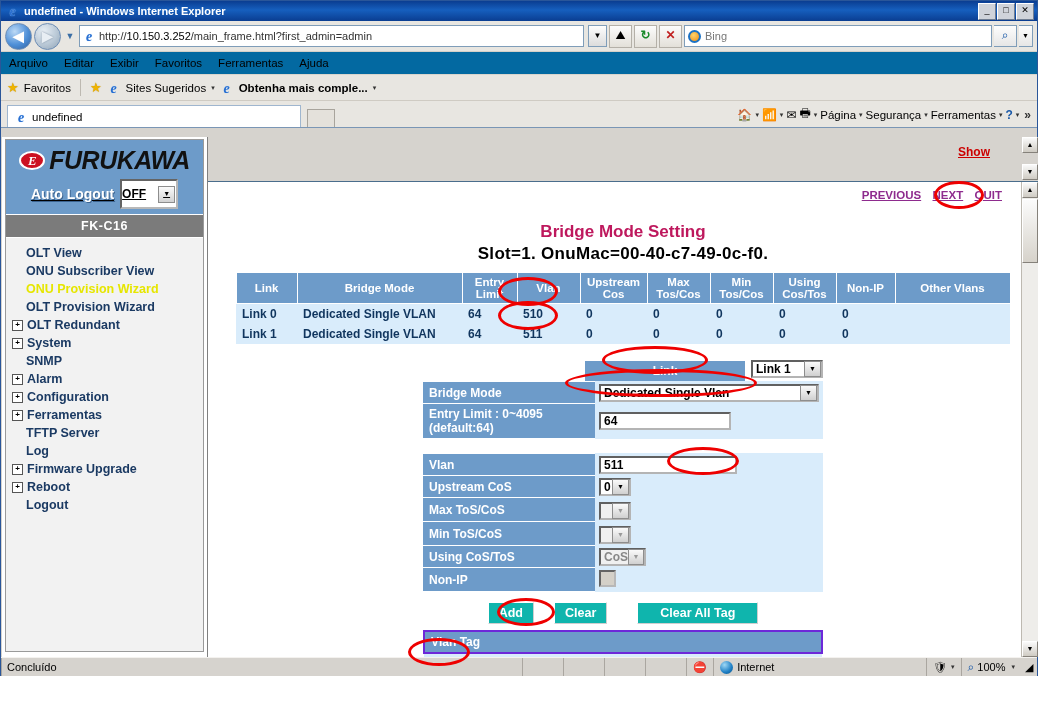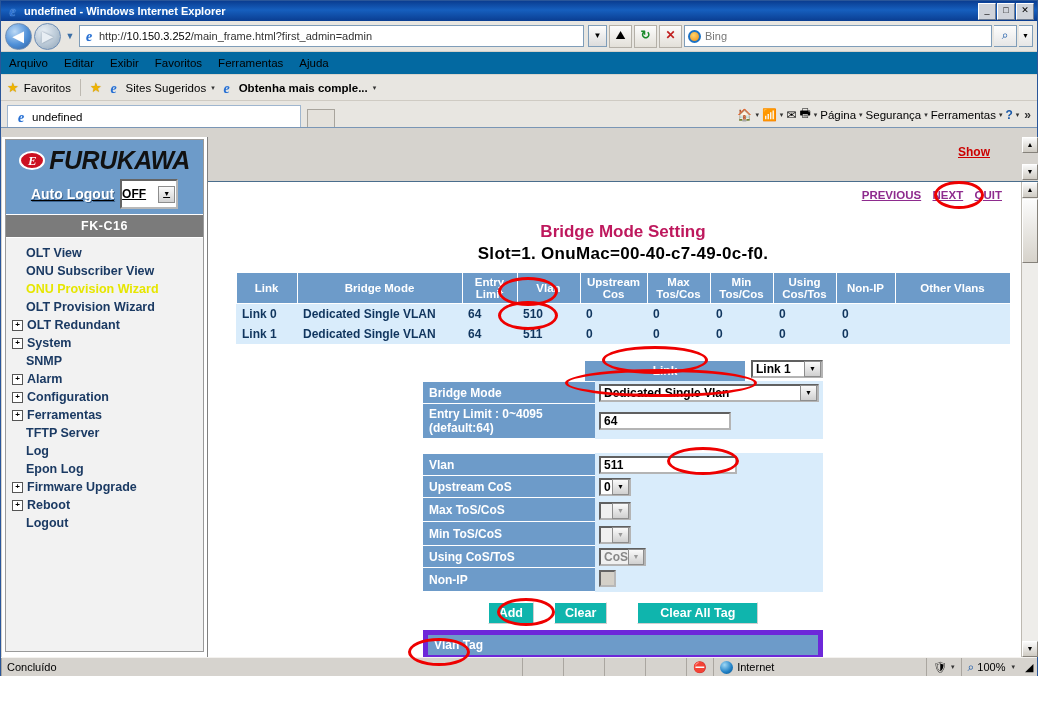--- a/index.html
+++ b/index.html
@@ -133,21 +133,21 @@
   .spacer-row{height:14px;background:#fff;}
   .cbx{width:13px;height:13px;border:2px inset #b8b8b8;background:#d4d0c8;display:inline-block;}
   .sel-dis{color:#888;background:#f0f0f0;}
 
   .btnrow{display:flex;justify-content:center;gap:20px;margin-top:10px;}
   .tealbtn{background:#0fb5ad;color:#fff;font-weight:bold;font-size:12.5px;border:1px solid #cfcfcf;
            border-top-color:#fff;border-left-color:#fff;padding:3px 10px;}
 
   table.tagbox{border-collapse:collapse;width:400px;margin:6px auto 0 auto;}
   table.tagbox th{background:#6d9bc9;color:#fff;font-weight:bold;font-size:12px;text-align:left;padding:3px 6px;
-                  border:5px solid #6d28d9;}
+                  border:2px solid #6d28d9;}
   table.tagbox td{background:#d9ecfb;color:#10355e;font-weight:bold;font-size:12.5px;padding:3px 6px;border:none;}
 
   
   .statusbar{position:absolute;left:1px;top:657px;width:1036px;height:18px;background:#d6d3ce;
              border-top:1px solid #f4f2ef;display:flex;align-items:center;font-size:11px;}
   .sb-cell{border-left:1px solid #aaa6a0;height:18px;display:flex;align-items:center;padding:0 6px;}
   .sb-first{flex:1 1 auto;padding-left:5px;}
   .sb-blank{width:28px;}
   .globe{width:13px;height:13px;border-radius:50%;background:radial-gradient(circle at 35% 30%,#9fd8f5,#1d7ec4 60%,#11507f);margin-right:4px;}
   .zoomicon{color:#1a59a8;font-size:12px;margin-right:3px;}
@@ -308,23 +308,20 @@
             <div class="navitem">
                 <span class="plusbox">+</span>
                 <span>Ferramentas</span>
               </div>
             <div class="navitem plain">
                 <span>TFTP Server</span>
               </div>
             <div class="navitem plain">
                 <span>Log</span>
               </div>
-            <div class="navitem plain">
-                <span>Epon Log</span>
-              </div>
             <div class="navitem">
                 <span class="plusbox">+</span>
                 <span>Firmware Upgrade</span>
               </div>
             <div class="navitem">
                 <span class="plusbox">+</span>
                 <span>Reboot</span>
               </div>
             <div class="navitem plain">
                 <span>Logout</span>

